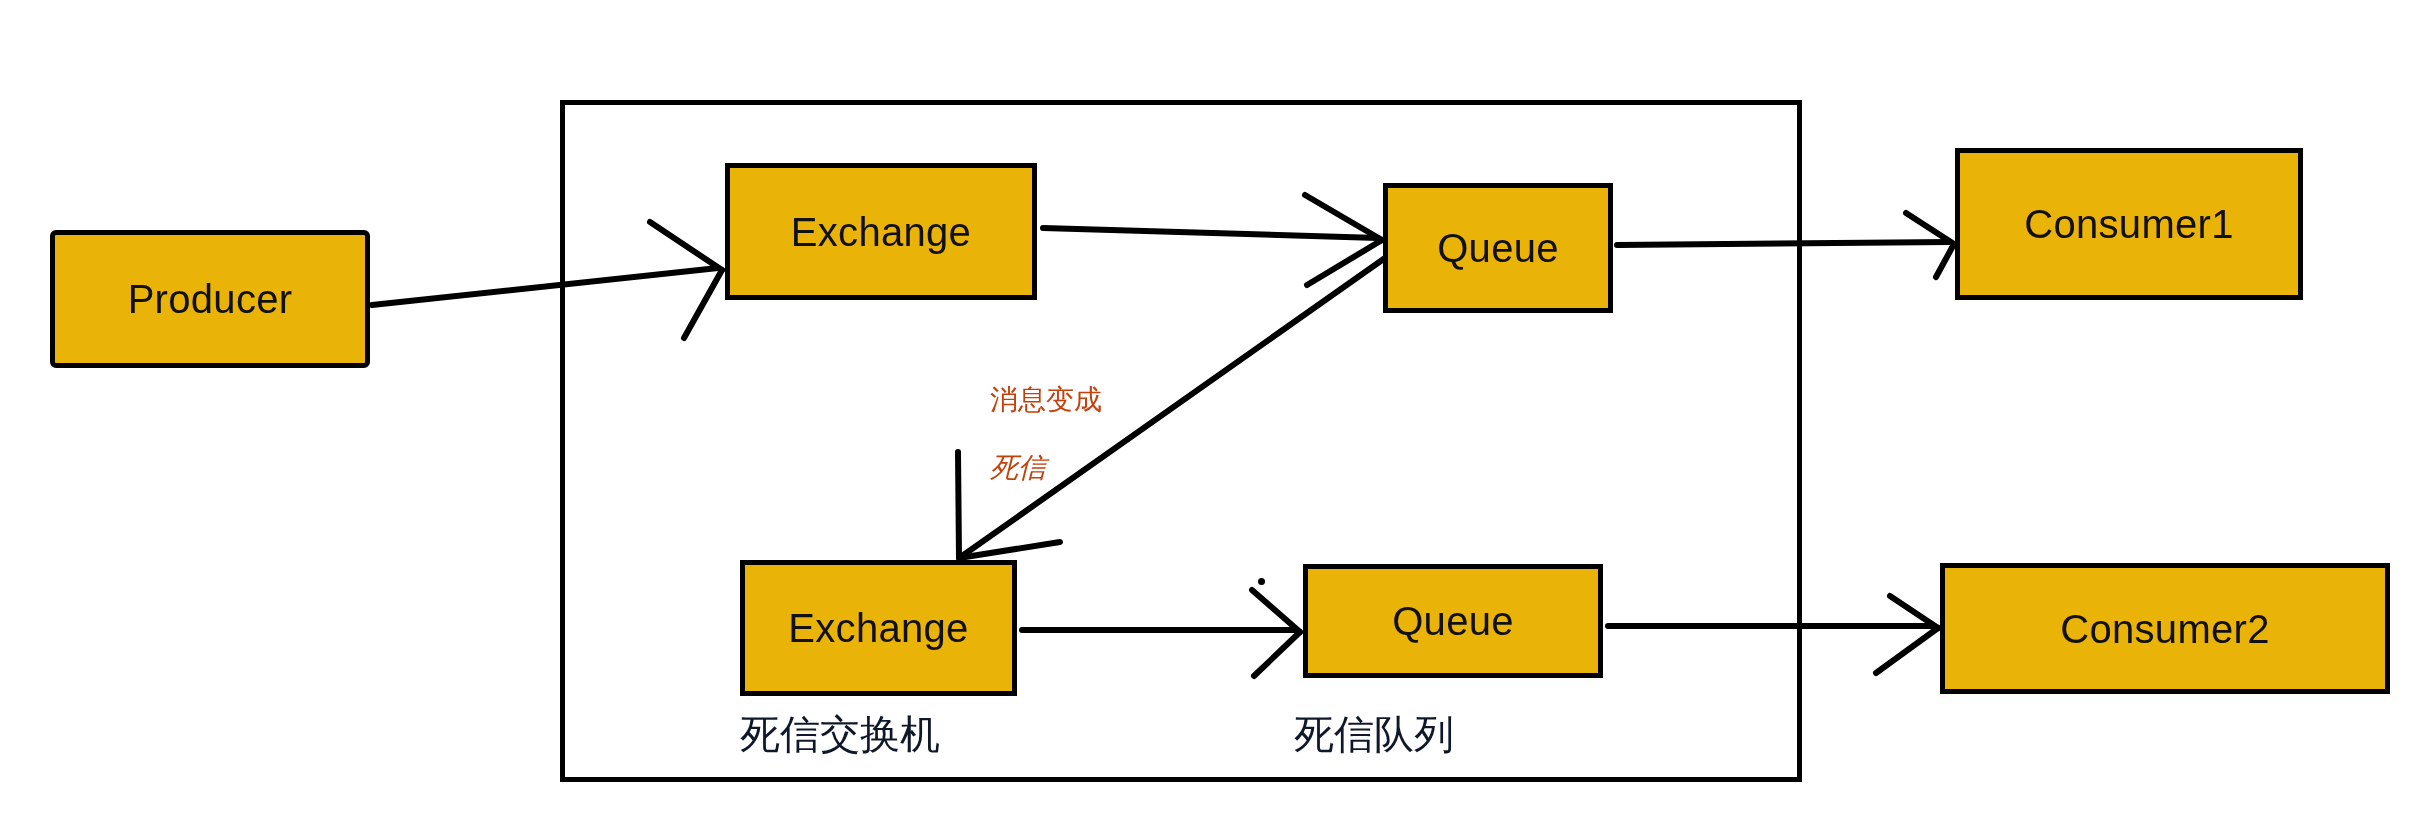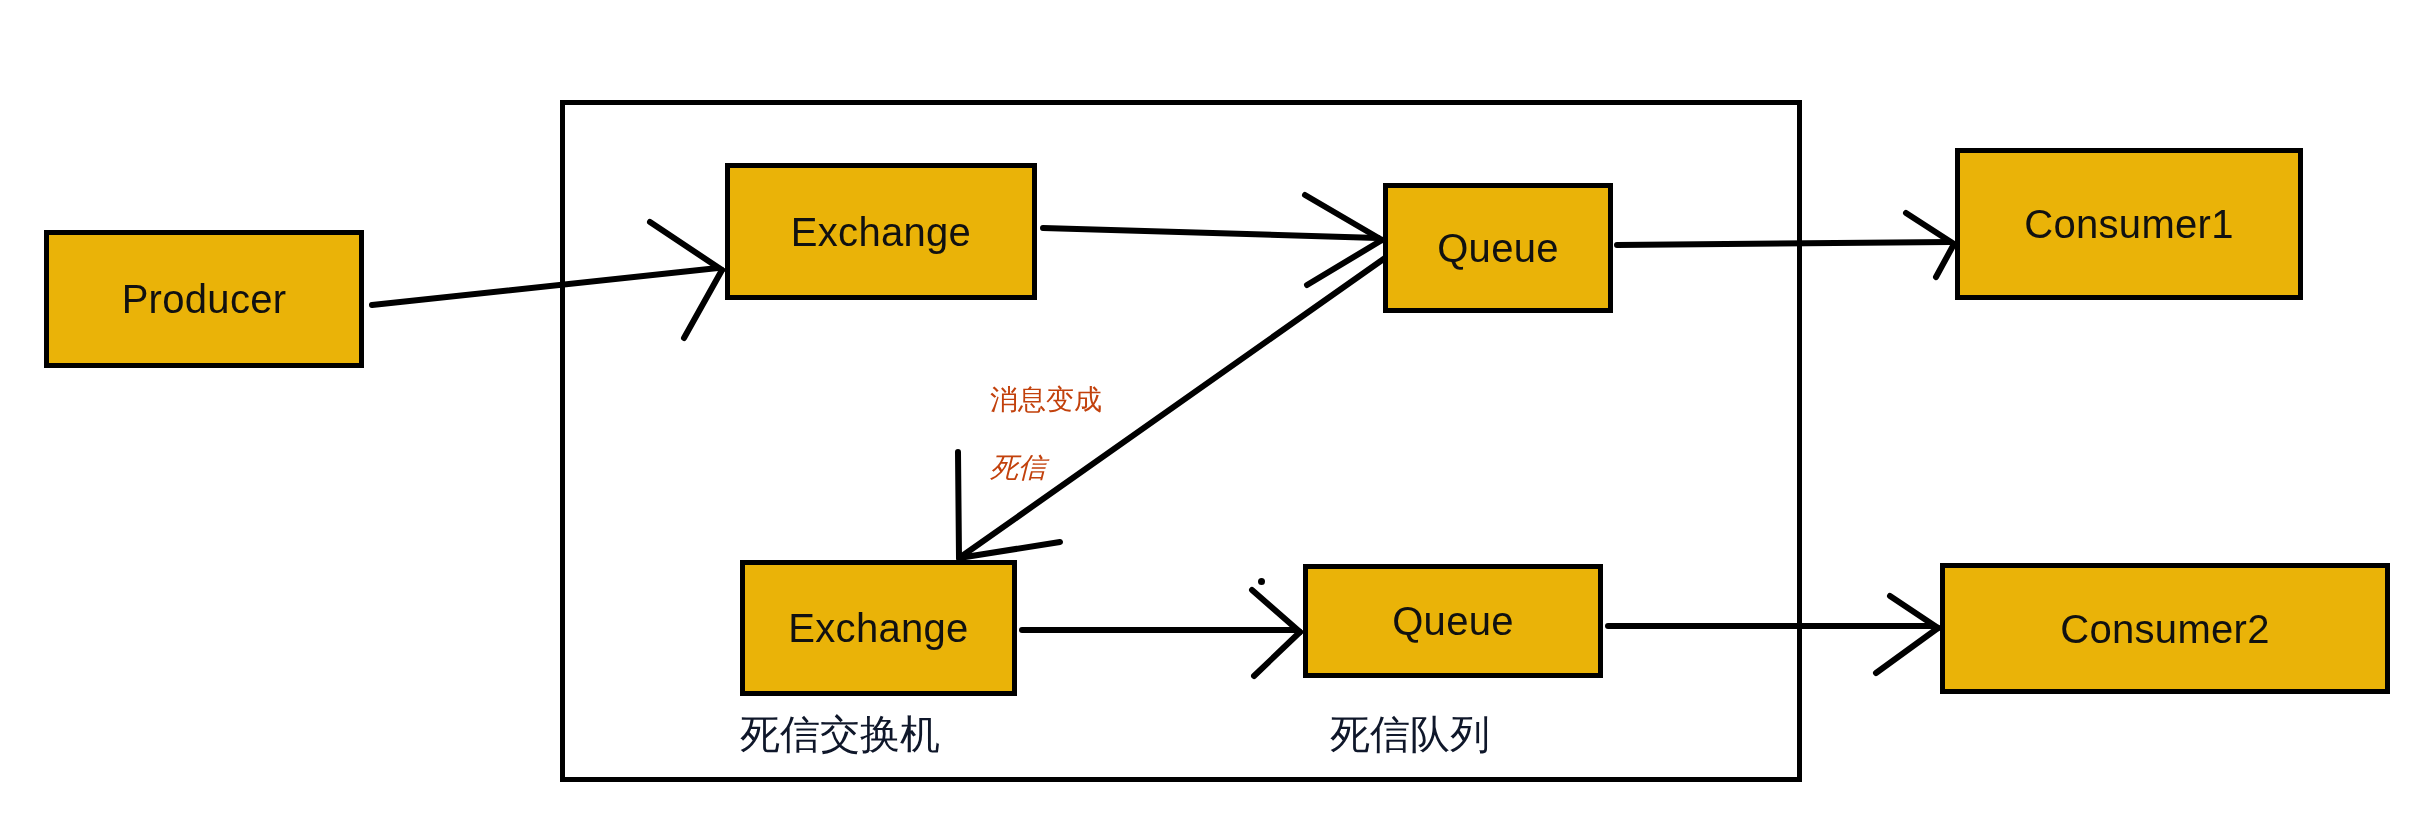--- a/index.html
+++ b/index.html
@@ -116,21 +116,21 @@
 
     <g>
       <path d="M 1608 626 L 1934 626"></path>
       <path d="M 1890 596 L 1938 628"></path>
       <path d="M 1876 673 L 1938 628"></path>
     </g>
   </svg>
 
   <div class="dotmark" style="left:1258px; top:578px;"></div>
 
-  <div class="node" style="left:44px; top:230px; width:320px; height:138px;">
+  <div class="node" style="left:50px; top:230px; width:320px; height:138px;border-radius:6px;">
     <span>Producer</span>
   </div>
 
   <div class="node" style="left:725px; top:163px; width:312px; height:137px;">
     <span>Exchange</span>
   </div>
 
   <div class="node" style="left:1383px; top:183px; width:230px; height:130px;">
     <span>Queue</span>
   </div>
@@ -148,15 +148,15 @@
   </div>
 
   <div class="node" style="left:1940px; top:563px; width:450px; height:131px;">
     <span>Consumer2</span>
   </div>
 
   <div class="annot" style="left:990px; top:382px;">消息变成</div>
   <div class="annot" style="left:990px; top:450px;font-style:italic;">死信</div>
 
   <div class="caption" style="left:740px; top:712px;">死信交换机</div>
-  <div class="caption" style="left:1330px; top:712px;">死信队列</div>
+  <div class="caption" style="left:1294px; top:712px;">死信队列</div>
 
 </div>
 
 </body></html>

